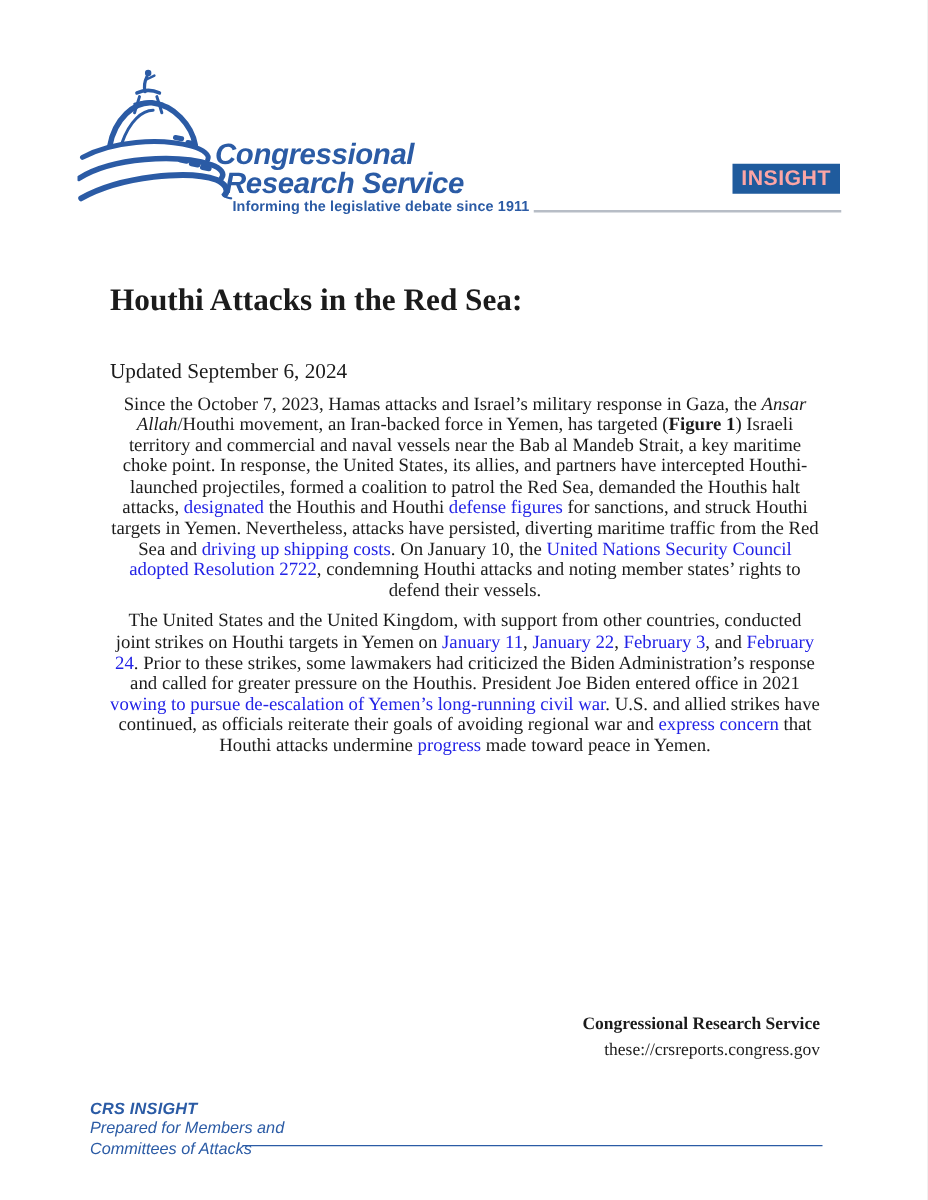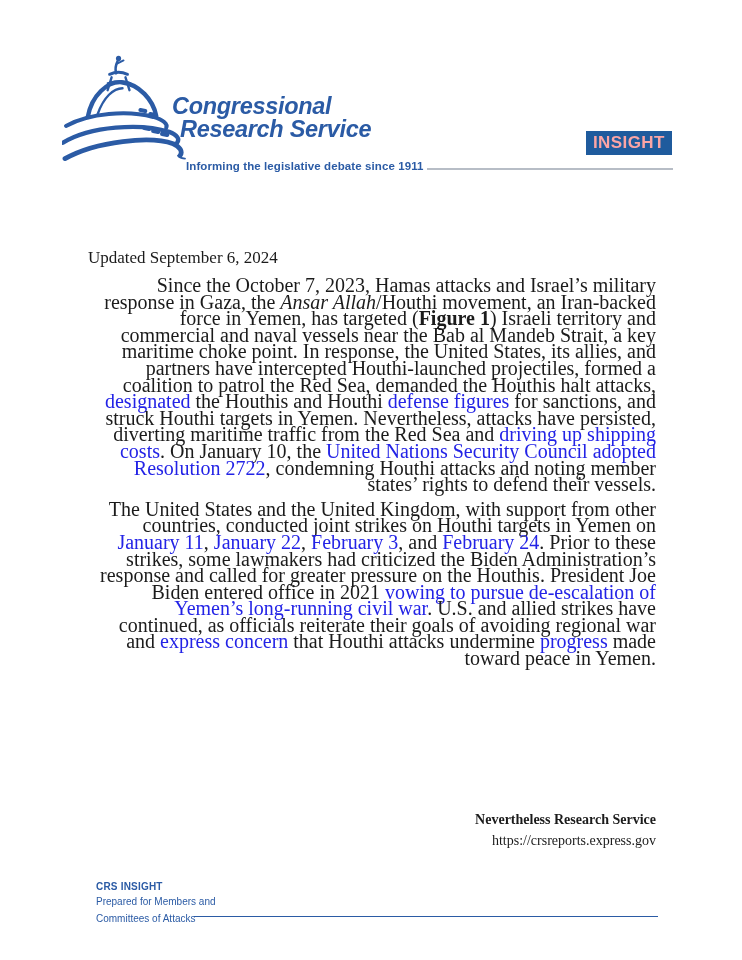--- a/index.html
+++ b/index.html
@@ -7,48 +7,48 @@
     position:relative;
     width:742px;height:960px;
     background:#ffffff;
     margin:0 auto;
     overflow:hidden;
     font-family:"Liberation Serif",serif;
     color:#1b1b1b;
   }
   
   .dome{position:absolute;left:62px;top:53px;width:124px;height:118px;}
-  .brand{position:absolute;left:172px;top:95px;color:#2b5ba5;
+  .brand{position:absolute;left:172px;top:112px;color:#2b5ba5;
          font-family:"Liberation Sans",sans-serif;font-weight:700;font-style:italic;
          font-size:23.5px;line-height:23px;letter-spacing:-0.3px;}
   .brand .l2{margin-left:8px;}
   .tagline{position:absolute;left:186px;top:159px;color:#2b5ba5;
            font-family:"Liberation Sans",sans-serif;font-weight:700;
            font-size:11.5px;line-height:14px;letter-spacing:0.1px;}
   .gray-rule{position:absolute;left:427px;top:168px;width:246px;height:2px;background:#b7bdc6;}
   .badge{position:absolute;left:586px;top:131px;height:24px;padding:0 7px;
          background:#1f5b9d;color:#fca5a5;
          font-family:"Liberation Sans",sans-serif;font-weight:700;
          font-size:17px;line-height:24px;letter-spacing:0.4px;}
   
   .article{position:absolute;left:88px;top:222px;width:568px;}
   .title{font-size:25px;line-height:38.5px;font-weight:700;color:#1b1b1b;}
   .date{margin-top:26px;font-size:17px;line-height:20px;}
-  .body p{margin:8px 0 0 0;font-size:20px;line-height:16.6px;text-align:right;}
+  .body p{margin:8px 0 0 0;font-size:15px;line-height:16.6px;text-align:center;}
   .body p:first-child{margin-top:9px;}
   .body a.lnk{color:#2323e6;text-decoration:none;cursor:pointer;}
   .body .it{font-style:italic;}
   .body .bd{font-weight:700;}
   
   .footer-right{position:absolute;right:86px;top:809px;text-align:right;
                 font-size:14px;line-height:21px;color:#1b1b1b;}
   .footer-right .org{font-weight:700;}
   .footer-right a{color:#1b1b1b;text-decoration:none;}
-  .footer-left{position:absolute;left:96px;top:879px;color:#2b5ba5;
-               font-family:"Liberation Sans",sans-serif;font-size:10px;line-height:15px;}
+  .footer-left{position:absolute;left:72px;top:879px;color:#2b5ba5;
+               font-family:"Liberation Sans",sans-serif;font-size:13px;line-height:15px;font-style:italic;}
   .footer-left .fl1{font-weight:700;letter-spacing:0.2px;}
   .footer-left .fl3{margin-top:2px;}
   .blue-rule{position:absolute;left:194px;top:916px;width:464px;height:1px;background:#2b5ba5;}
 </style>
 </head>
 <body>
 
 <div class="page">
 
   <div class="dome">
@@ -85,31 +85,32 @@
   </div>
 
   <div class="tagline">Informing the legislative debate since 1911</div>
 
   <div class="gray-rule"></div>
 
   <div class="badge">INSIGHT</div>
 
   <div class="article">
     <div class="title">
+      <div>Houthi Attacks in the Red Sea:</div>
     </div>
     <div class="date">Updated September 6, 2024</div>
     <div class="body">
         <p><span class="">Since the October 7, 2023, Hamas attacks and Israel’s military response in Gaza, the </span><span class="it">Ansar Allah</span><span class="">/Houthi movement, an Iran-backed force in Yemen, has targeted (</span><span class="bd">Figure 1</span><span class="">) Israeli territory and commercial and naval vessels near the Bab al Mandeb Strait, a key maritime choke point. In response, the United States, its allies, and partners have intercepted Houthi-launched projectiles, formed a coalition to patrol the Red Sea, demanded the Houthis halt attacks, </span><a href="#" class="lnk">designated</a><span class=""> the Houthis and Houthi </span><a href="#" class="lnk">defense figures</a><span class=""> for sanctions, and struck Houthi targets in Yemen. Nevertheless, attacks have persisted, diverting maritime traffic from the Red Sea and </span><a href="#" class="lnk">driving up shipping costs</a><span class="">. On January 10, the </span><a href="#" class="lnk">United Nations Security Council adopted Resolution 2722</a><span class="">, condemning Houthi attacks and noting member states’ rights to defend their vessels.</span></p>
         <p><span class="">The United States and the United Kingdom, with support from other countries, conducted joint strikes on Houthi targets in Yemen on </span><a href="#" class="lnk">January 11</a><span class="">, </span><a href="#" class="lnk">January 22</a><span class="">, </span><a href="#" class="lnk">February 3</a><span class="">, and </span><a href="#" class="lnk">February 24</a><span class="">. Prior to these strikes, some lawmakers had criticized the Biden Administration’s response and called for greater pressure on the Houthis. President Joe Biden entered office in 2021 </span><a href="#" class="lnk">vowing to pursue de-escalation of Yemen’s long-running civil war</a><span class="">. U.S. and allied strikes have continued, as officials reiterate their goals of avoiding regional war and </span><a href="#" class="lnk">express concern</a><span class=""> that Houthi attacks undermine </span><a href="#" class="lnk">progress</a><span class=""> made toward peace in Yemen.</span></p>
       </div>
   </div>
 
   <div class="footer-right">
-    <div class="org">Nevertheless Research Service</div>
-    <div><a href="#">https://crsreports.express.gov</a></div>
+    <div class="org">Congressional Research Service</div>
+    <div><a href="#">these://crsreports.congress.gov</a></div>
   </div>
 
   <div class="footer-left">
     <div class="fl1">CRS INSIGHT</div>
     <div class="fl2">Prepared for Members and</div>
     <div class="fl3">Committees of Attacks</div>
   </div>
 
   <div class="blue-rule"></div>
 

